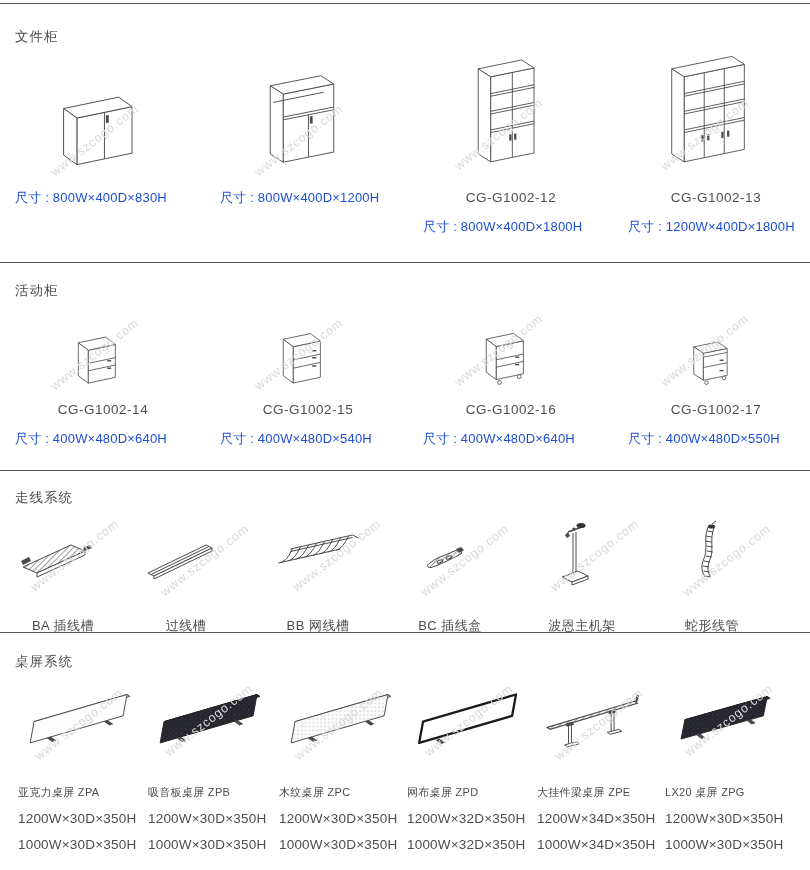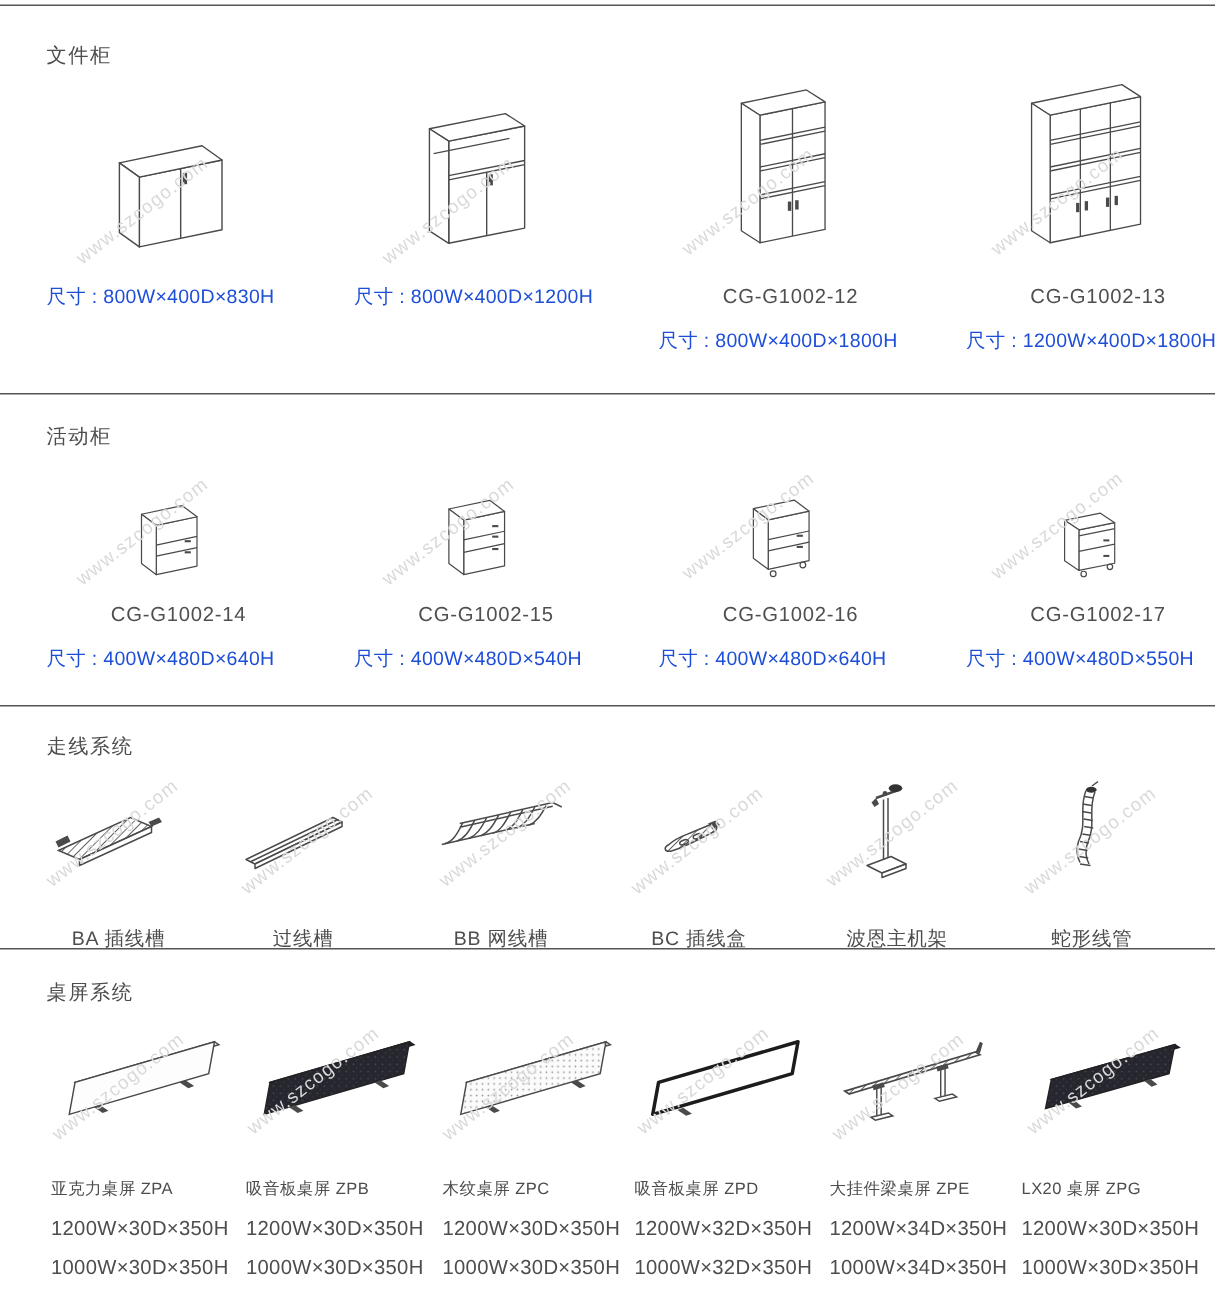--- a/index.html
+++ b/index.html
@@ -3,21 +3,21 @@
 <meta charset="utf-8">
 <style>
   * { margin:0; padding:0; box-sizing:border-box; }
   html,body { background:#fff; }
   .page {
     position:relative; width:810px; height:870px; background:#fff;
     font-family:"Liberation Sans","DejaVu Sans",sans-serif;
     color:#4d4d4d; overflow:hidden;
   }
   .divider { position:absolute; left:0; width:810px; height:1px; background:#555; }
-  .sec { position:absolute; left:16px; width:766px; }
+  .sec { position:absolute; left:0; width:766px; }
   .sec-title { position:absolute; left:15px; font-size:13.5px; color:#4d4d4d; letter-spacing:1px; }
   .pcol { position:absolute; width:196px; }
   .img-box { display:flex; align-items:flex-end; justify-content:center; }
   .pcol .img-box { height:124px; }
   .code { text-align:center; font-size:13.5px; letter-spacing:0.5px; color:#4f4f4f; margin-top:14px; white-space:nowrap; }
   .dims { font-size:13px; color:#1d4ed8; margin-top:13px; padding-left:10px; white-space:nowrap; letter-spacing:0.2px; }
   .ccol { position:absolute; width:116px; top:40px; }
   .ccol .img-box { height:86px; }
   .clabel { text-align:center; font-size:13px; color:#4d4d4d; margin-top:20px; white-space:nowrap; letter-spacing:0.5px; }
   .scol { position:absolute; width:126px; top:36px; }
@@ -356,21 +356,21 @@
       <div class="sdim">1000W×30D×350H</div>
     </div>
 
     <div class="scol" style="left:407px">
       <div class="img-box">
         <svg width="122" height="92" viewBox="0 0 125 95">
           <path d="M10,66 L106,38 L110,16 L14,44 Z" fill="#fff" stroke="#1c1c1c" stroke-width="2.4" stroke-linejoin="round"></path>
           <path d="M27,63 l6,4 l4,-1.5 l-6,-4 z" class="darkfill"></path>
         </svg>
       </div>
-      <div class="sname">吸音板桌屏 ZPD</div>
+      <div class="sname">网布桌屏 ZPD</div>
       <div class="sdim">1200W×32D×350H</div>
       <div class="sdim">1000W×32D×350H</div>
     </div>
 
     <div class="scol" style="left:537px">
       <div class="img-box">
         <svg width="122" height="92" viewBox="0 0 125 95">
           <g class="thin" stroke-width="1.1">
             <path d="M30,48 L30,68 M33,47 L33,67"></path>
             <path d="M74,35 L74,55 M77,34 L77,54"></path>

